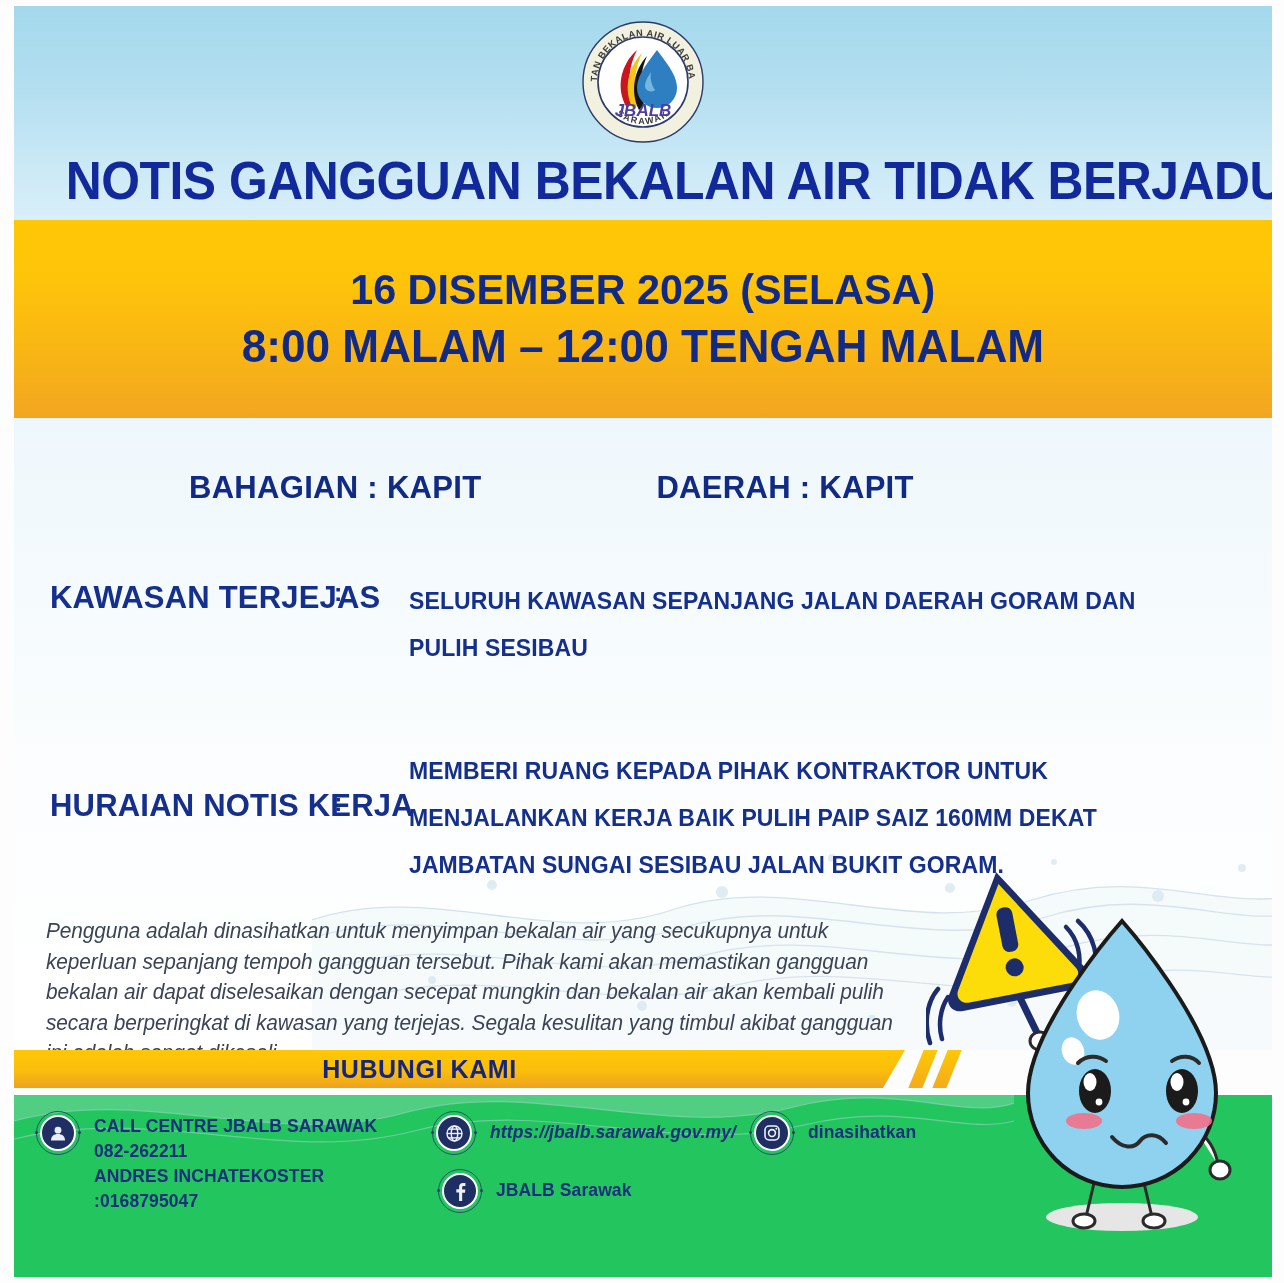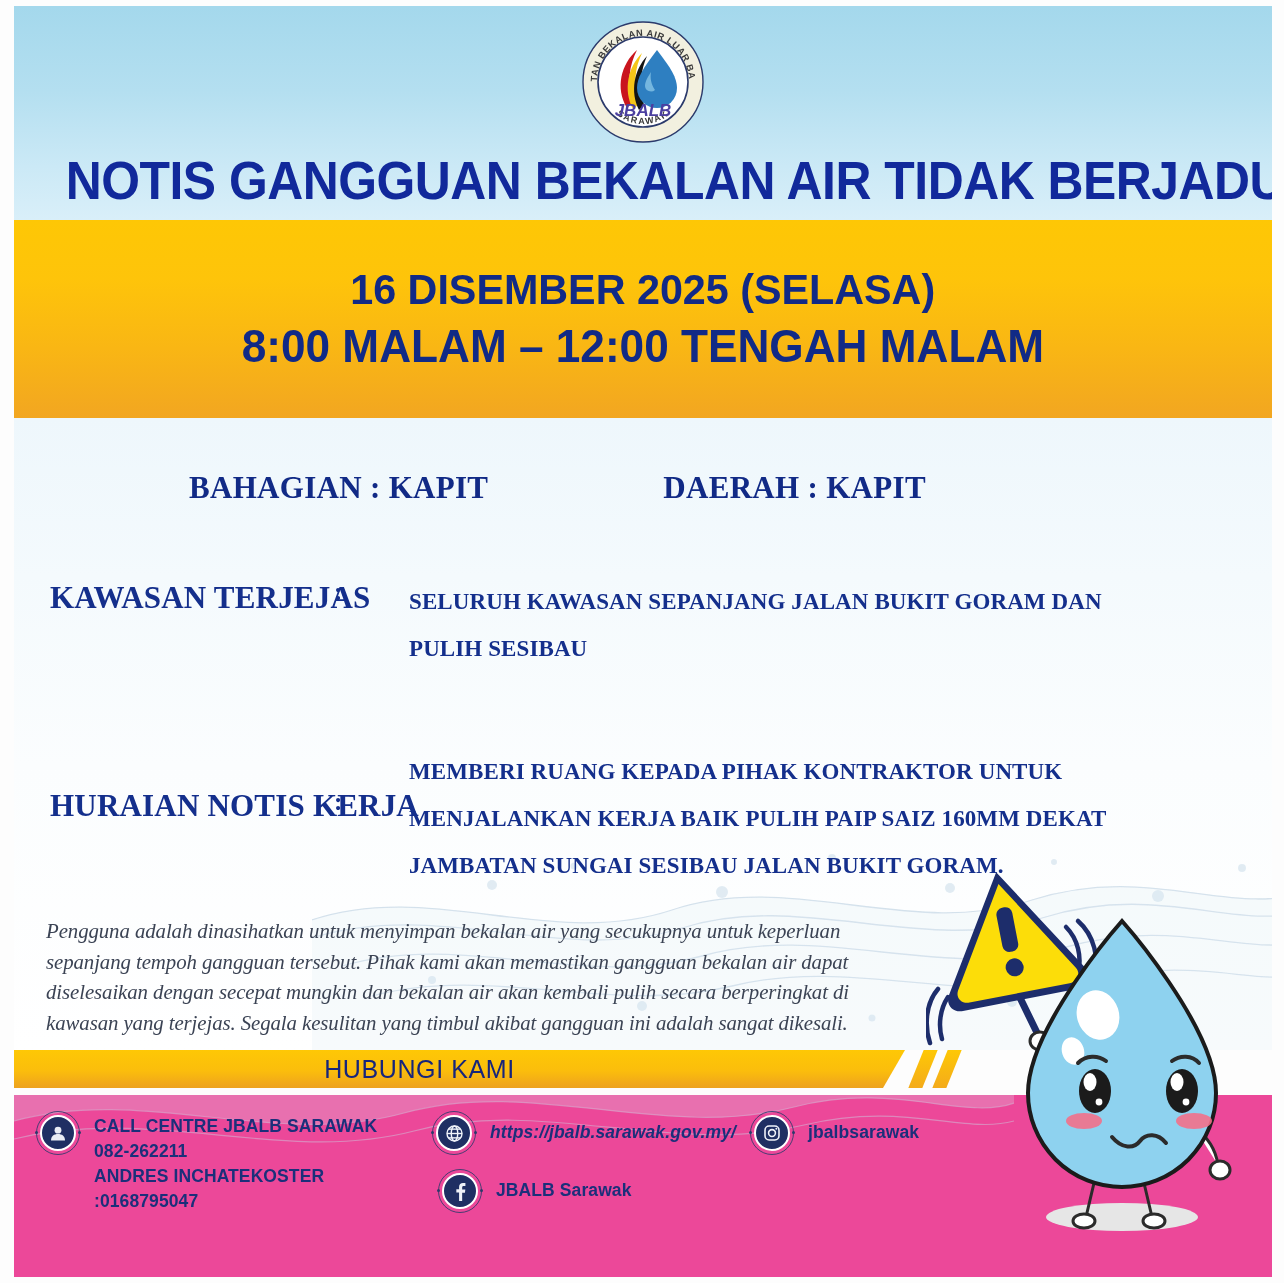--- a/index.html
+++ b/index.html
@@ -73,21 +73,20 @@
   }
   .date-line.time { font-size: 46px; }
 
   
   .body-area {
     position: absolute;
     left: 14px; top: 418px;
     width: 1258px; height: 632px;
     background: linear-gradient(180deg, #eef7fc 0%, #f4fafd 25%, #fbfdfe 55%, #ffffff 100%);
     overflow: hidden;
-    font-family: Liberation Serif, serif;
   }
 
   
   .water-splash {
     position: absolute;
     right: -40px; bottom: -20px;
     width: 1000px; height: 300px;
     opacity: 0.85;
     pointer-events: none;
   }
@@ -164,41 +163,41 @@
     left: 14px; top: 1050px;
     width: 891px; height: 38px;
     background: linear-gradient(180deg, #fec805 0%, #fbbd0c 55%, #eda21f 100%);
     clip-path: polygon(0 0, 100% 0, calc(100% - 22px) 100%, 0 100%);
     display: flex;
     align-items: center;
     justify-content: center;
   }
   .contact-bar-text {
     font-size: 25px;
-    font-weight: 400;
+    font-weight: 700;
     color: #16257c;
     letter-spacing: 0.6px;
     margin-left: -80px;
   }
   .bar-stripe {
     position: absolute;
     top: 1050px; height: 38px;
     width: 14px;
     background: linear-gradient(180deg, #fec805 0%, #f4ab1b 100%);
     transform: skewX(-22deg);
   }
   .bar-stripe.s1 { left: 916px; }
   .bar-stripe.s2 { left: 940px; }
 
   
   .footer {
     position: absolute;
     left: 14px; top: 1095px;
     width: 1258px; height: 182px;
-    background: #ec4899;
+    background: #22c55e;
     overflow: hidden;
   }
   .footer-water {
     position: absolute;
     left: 0; top: -18px;
     width: 1000px; height: 110px;
     opacity: 0.55;
     pointer-events: none;
   }
 
@@ -328,21 +327,21 @@
 
     <div class="region-row">
       <div class="region-item">BAHAGIAN : KAPIT</div>
       <div class="region-item">DAERAH : KAPIT</div>
     </div>
 
     <div class="field kawasan">
       <div class="field-label">KAWASAN TERJEJAS</div>
       <div class="field-colon">:</div>
       <div class="field-value">
-        <div>SELURUH KAWASAN SEPANJANG JALAN BUKIT GORAM DAN</div>
+        <div>SELURUH KAWASAN SEPANJANG JALAN DAERAH GORAM DAN</div>
         <div>PULIH SESIBAU</div>
       </div>
     </div>
 
     <div class="field huraian">
       <div class="field-label">HURAIAN NOTIS KERJA</div>
       <div class="field-colon">:</div>
       <div class="field-value">
         <div>MEMBERI RUANG KEPADA PIHAK KONTRAKTOR UNTUK</div>
         <div>MENJALANKAN KERJA BAIK PULIH PAIP SAIZ 160MM DEKAT</div>
@@ -415,21 +414,21 @@
           <div class="dot-l"></div>
           <div class="dot-r"></div>
         <div class="disc">
           <svg viewBox="0 0 24 24" width="20" height="20" fill="none" stroke="#f0f3fa" stroke-width="1.9">
             <rect x="3.6" y="3.6" width="16.8" height="16.8" rx="5"></rect>
             <circle cx="12" cy="12" r="4.1"></circle>
             <circle cx="17.2" cy="6.9" r="1.15" fill="#f0f3fa" stroke="none"></circle>
           </svg>
         </div>
       </div>
-      <div class="contact-text">jbalbsarawak</div>
+      <div class="contact-text">dinasihatkan</div>
     </div>
 
     <div class="contact-item facebook">
       <div class="c-icon">
         <div class="ring"></div>
           <div class="dot-l"></div>
           <div class="dot-r"></div>
         <div class="disc">
           <svg viewBox="0 0 24 24" width="20" height="20">
             <path d="M14.6,24 V14.2 h3.3 l0.5,-3.9 h-3.8 V7.9 c0,-1.1 0.3,-1.9 1.9,-1.9 h2 V2.5 C18.1,2.4 16.9,2.3 15.6,2.3 c-2.8,0 -4.7,1.7 -4.7,4.9 v2.7 H7.6 v3.9 h3.3 V24 Z" fill="#eef1f8"></path>

